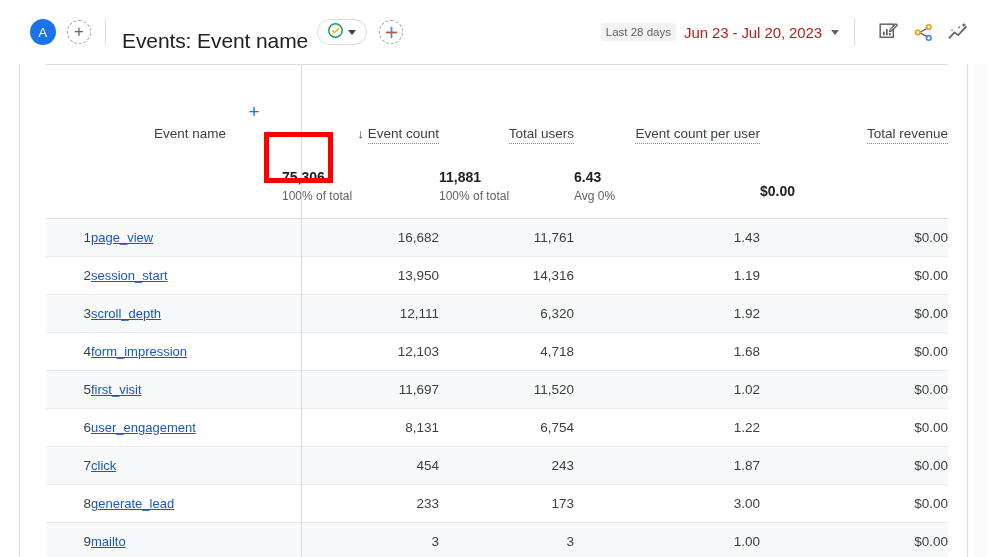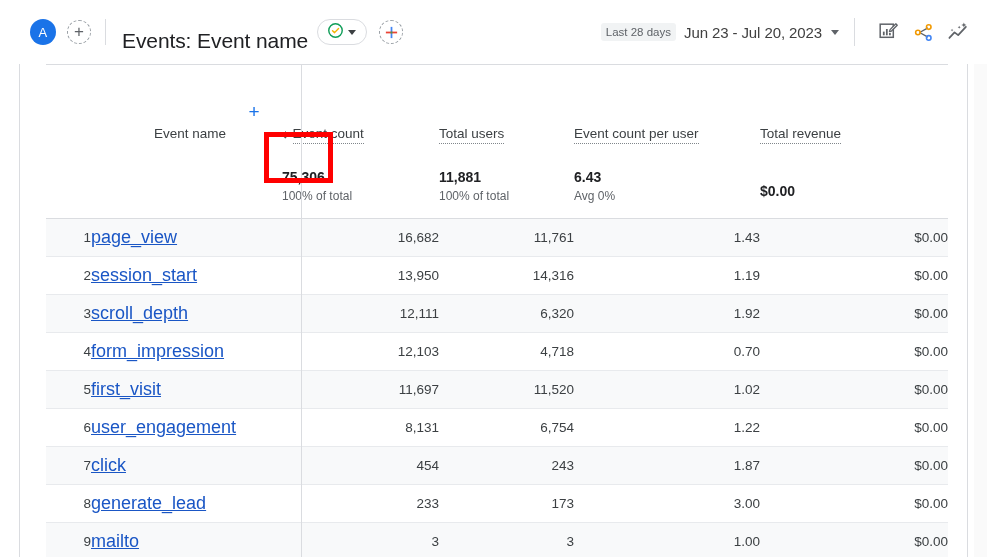--- a/index.html
+++ b/index.html
@@ -129,21 +129,21 @@
   .chip {
     background: #f1f3f4;
     border-radius: 3px;
     font-size: 11.5px;
     color: #5f6368;
     padding: 2px 5px;
     line-height: 1.25;
   }
   .daterange-label {
     font-size: 15px;
-    color: #404040;
+    color: #b91c1c;
     font-weight: 500;
     letter-spacing: -.1px;
   }
   .daterange .caret { border-top-color: #5f6368; margin-left: 1px; }
 
   .vsep2 {
     width: 1px;
     height: 28px;
     background: #dadce0;
     margin: 0 13px 0 15px;
@@ -218,20 +218,21 @@
     color: #3c4043;
     font-weight: 400;
     padding-bottom: 20px;
     white-space: nowrap;
   }
   .hdr-dim {
     text-align: right;
     padding-right: 7px;
   }
   .hdr-metric {
+    text-align: right;
     padding-right: 16px;
   }
   .hdr-metric .metric-text {
     border-bottom: 1px dotted #80868b;
     padding-bottom: 2px;
   }
   .sort-arrow {
     display: inline-block;
     margin-right: 4px;
     font-size: 13px;
@@ -288,21 +289,21 @@
     text-align: right;
     padding-right: 12px;
     color: #3c4043;
   }
   td.ename {
     padding-left: 17px;
   }
   td.ename a {
     color: #1a56c5;
     text-decoration: underline;
-    font-size: 18px;
+    font-size: 13px;
   }
   td.numeric {
     text-align: right;
     padding-right: 16px;
   }
 
   
   .col-divider {
     position: absolute;
     left: 255px;
@@ -520,21 +521,21 @@
                 <td class="numeric">12,111</td>
                 <td class="numeric">6,320</td>
                 <td class="numeric">1.92</td>
                 <td class="numeric">$0.00</td>
               </tr>
               <tr class="drow">
                 <td class="idx">4</td>
                 <td class="ename" colspan="2"><a href="#">form_impression</a></td>
                 <td class="numeric">12,103</td>
                 <td class="numeric">4,718</td>
-                <td class="numeric">0.70</td>
+                <td class="numeric">1.68</td>
                 <td class="numeric">$0.00</td>
               </tr>
               <tr class="drow shaded">
                 <td class="idx">5</td>
                 <td class="ename" colspan="2"><a href="#">first_visit</a></td>
                 <td class="numeric">11,697</td>
                 <td class="numeric">11,520</td>
                 <td class="numeric">1.02</td>
                 <td class="numeric">$0.00</td>
               </tr>

